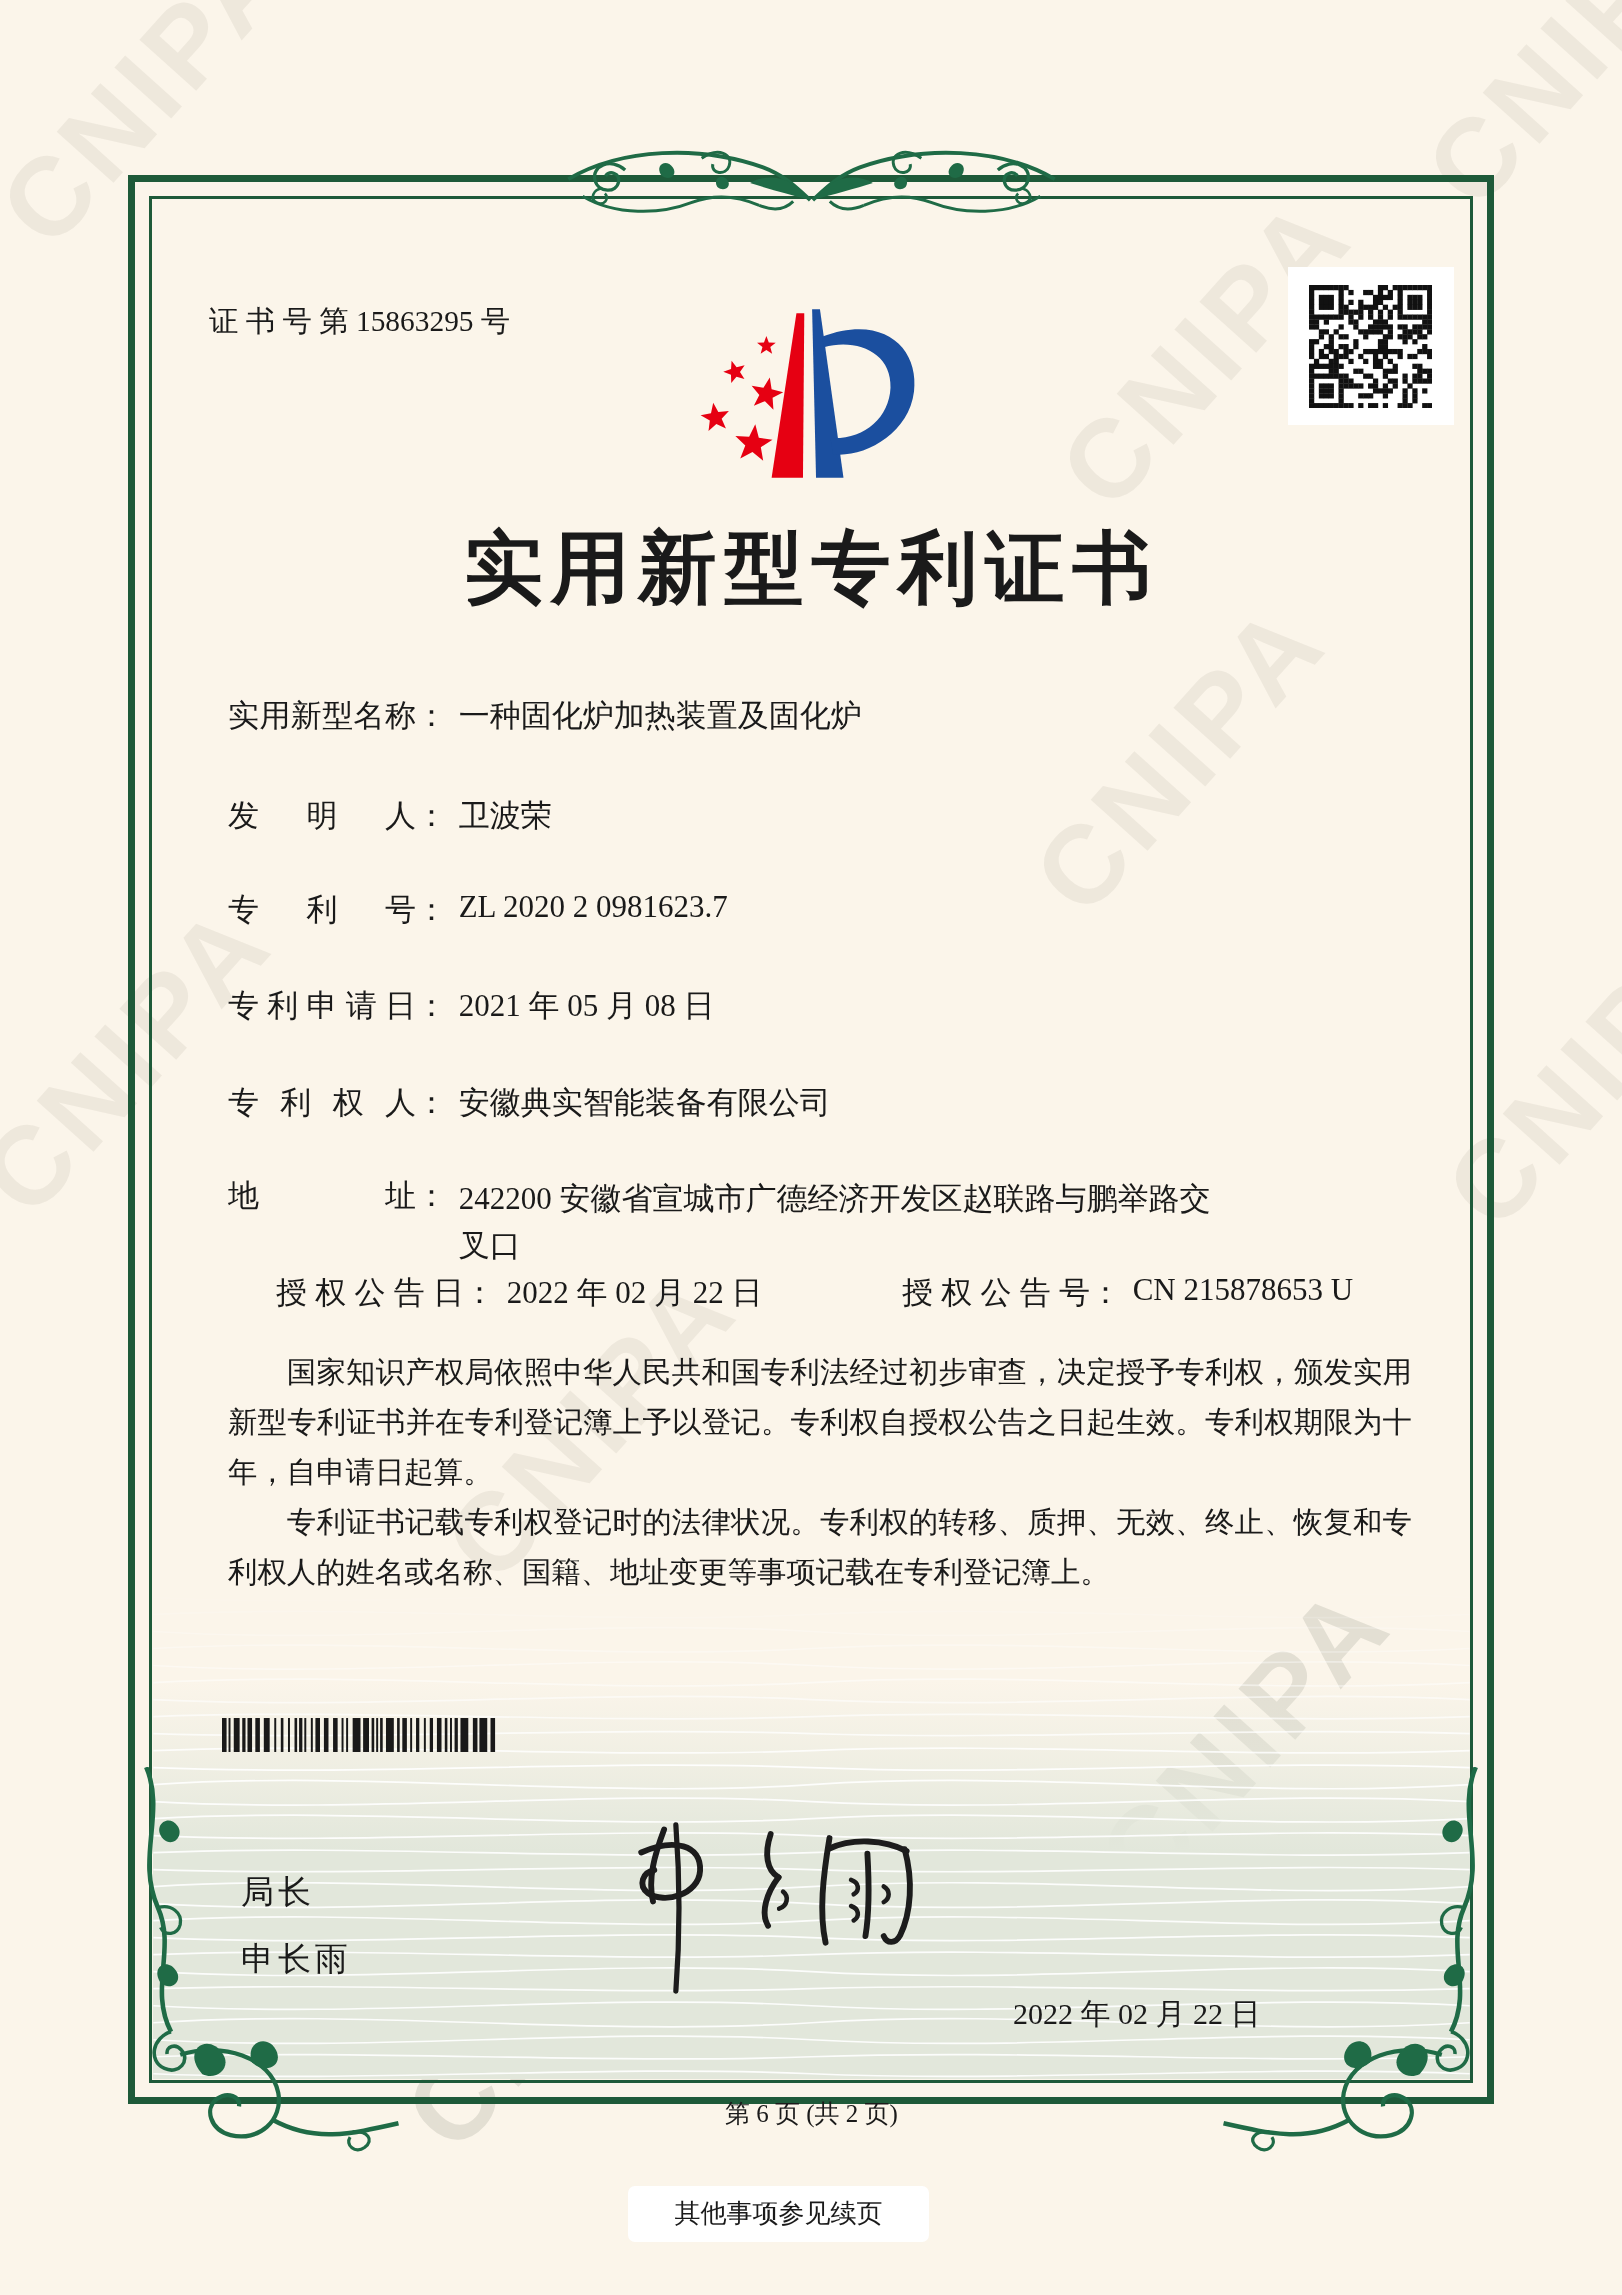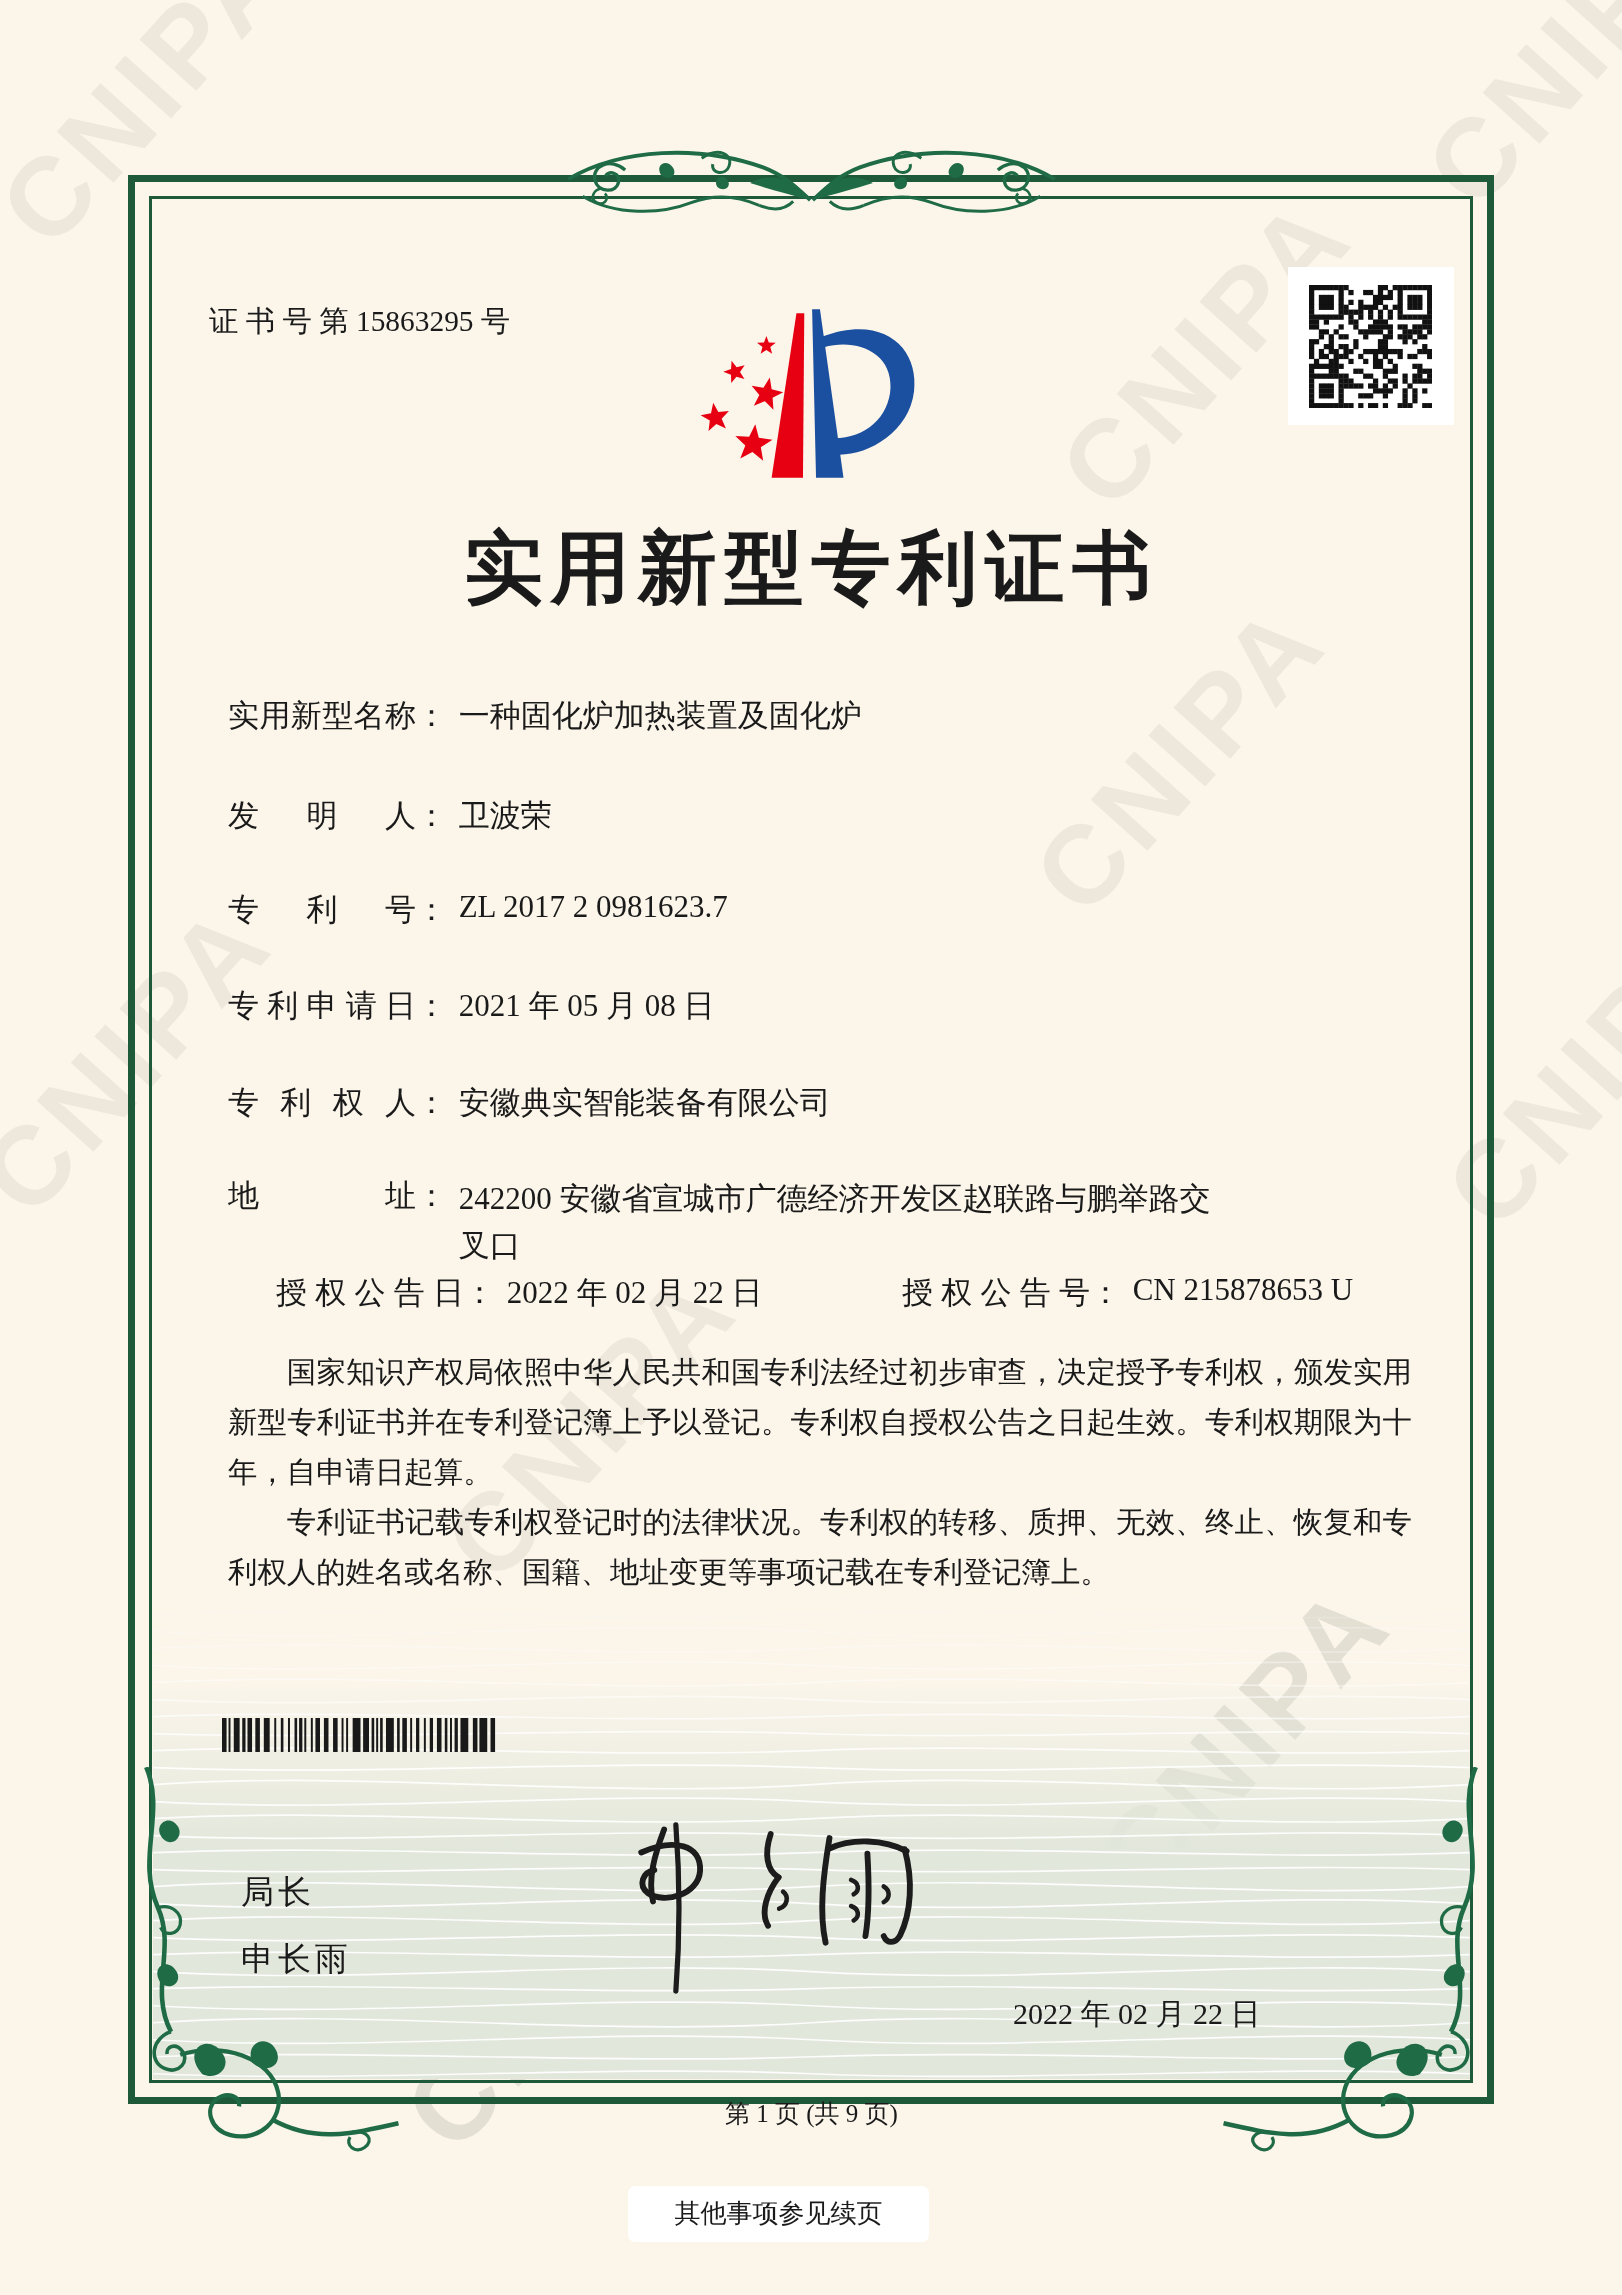--- a/index.html
+++ b/index.html
@@ -475,21 +475,21 @@
   <div class="abs frow" style="top:695px;">
     <span class="flabel">实用新型名称</span><span class="fcolon">：</span>
     <span class="fvalue">一种固化炉加热装置及固化炉</span>
   </div>
   <div class="abs frow" style="top:795px;">
     <span class="flabel">发明人</span><span class="fcolon">：</span>
     <span class="fvalue">卫波荣</span>
   </div>
   <div class="abs frow" style="top:889px;">
     <span class="flabel">专利号</span><span class="fcolon">：</span>
-    <span class="fvalue">ZL 2017 2 0981623.7</span>
+    <span class="fvalue">ZL 2020 2 0981623.7</span>
   </div>
   <div class="abs frow" style="top:985px;">
     <span class="flabel">专利申请日</span><span class="fcolon">：</span>
     <span class="fvalue">2021 年 05 月 08 日</span>
   </div>
   <div class="abs frow" style="top:1082px;">
     <span class="flabel">专利权人</span><span class="fcolon">：</span>
     <span class="fvalue">安徽典实智能装备有限公司</span>
   </div>
   <div class="abs frow" style="top:1175px;">
@@ -566,18 +566,18 @@
     <path d="M348 54 C382 38 432 40 466 58"></path>
     <path d="M463 55 C476 102 473 152 456 187 C449 200 436 200 431 188"></path>
     <path d="M406 62 C409 112 409 152 403 188"></path>
     <path d="M381 102 c12 4 14 16 4 22" stroke-width="7"></path>
     <path d="M381 142 c12 4 14 16 4 22" stroke-width="7"></path>
     <path d="M431 112 c10 6 10 18 0 24" stroke-width="7"></path>
   </svg>
 
   <div class="abs issue-date">2022 年 02 月 22 日</div>
 
-  <div class="abs page-num">第 1 页 (共 9 页)</div>
+  <div class="abs page-num">第 6 页 (共 2 页)</div>
 
   <div class="abs note-box">其他事项参见续页</div>
 
 </div>
 
 
 </body></html>

